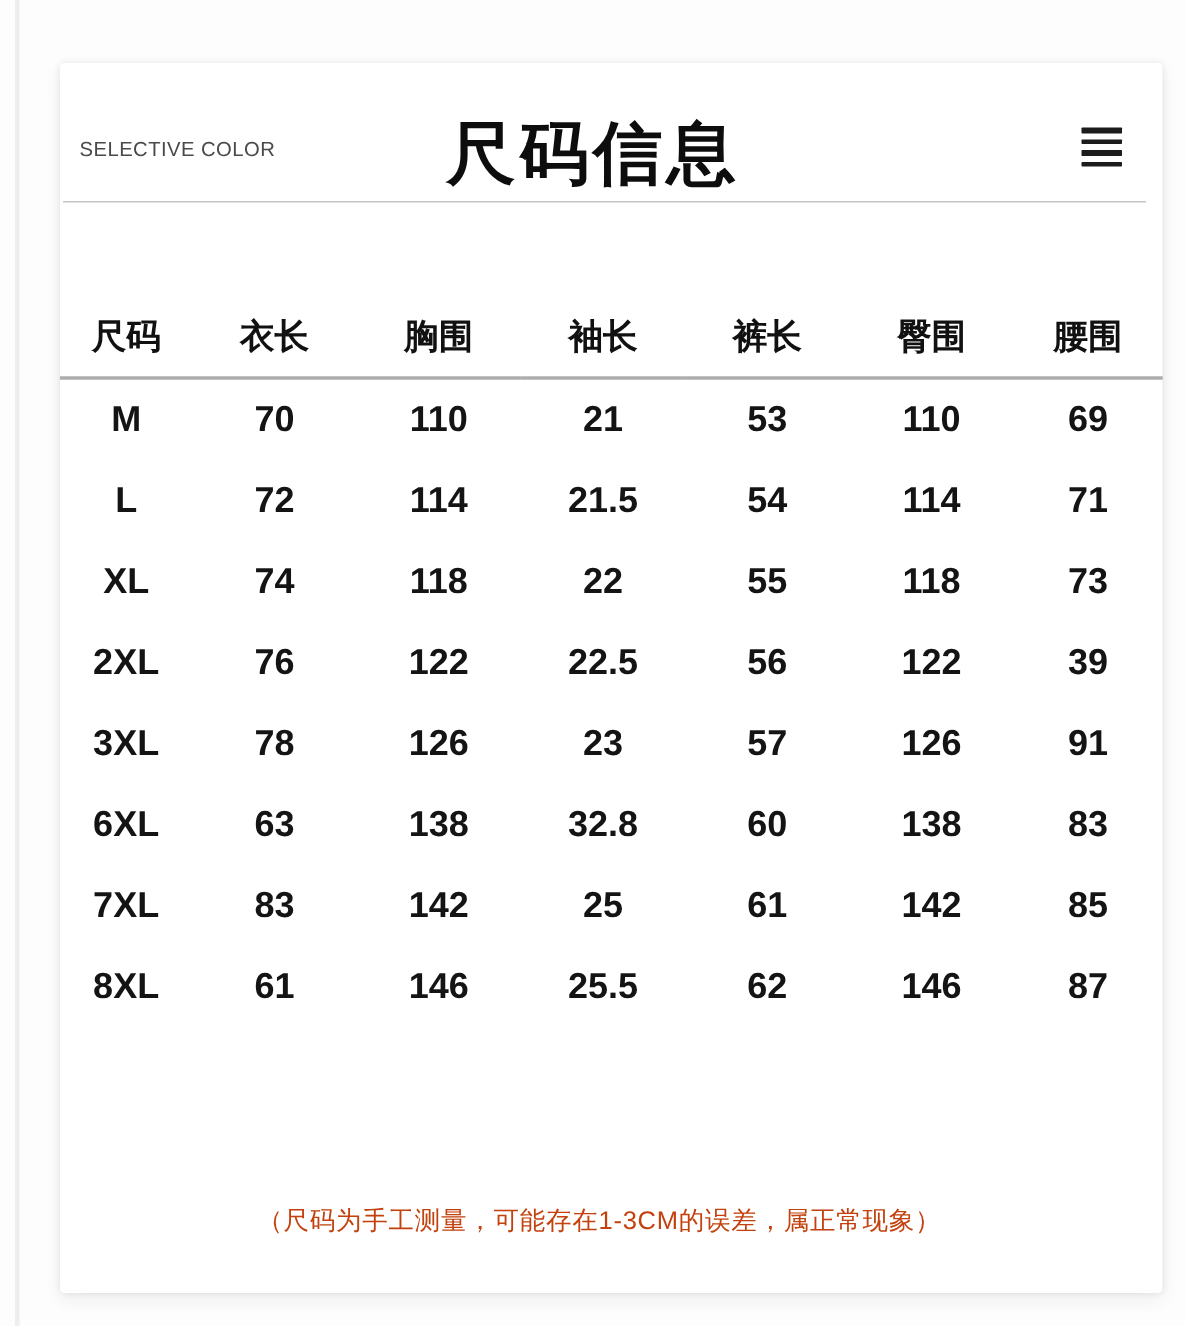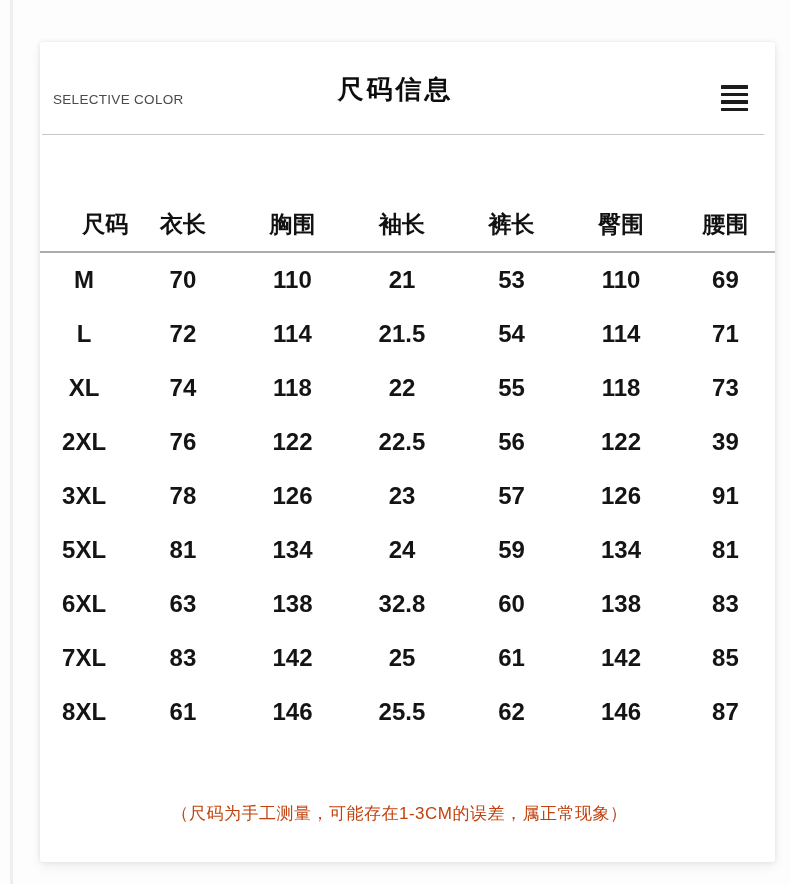--- a/index.html
+++ b/index.html
@@ -19,21 +19,21 @@
   }
   .card-header{position:relative;height:92px;}
   .brand{
     position:absolute;left:13px;top:50px;
     font-size:13.5px;font-weight:500;color:#4a4a4a;letter-spacing:.3px;
     white-space:nowrap;
   }
   .title{
     position:absolute;left:0;right:0;top:30px;text-align:center;
     transform:translateX(-12px);
-    font-size:26px;font-weight:bold;color:#0d0d0d;letter-spacing:3px;
+    font-size:46px;font-weight:bold;color:#0d0d0d;letter-spacing:3px;
     white-space:nowrap;
   }
   .menu-icon{position:absolute;right:27px;top:43px;width:27px;}
   .menu-icon .bar{
     display:block;height:3.5px;background:#1c1c1c;margin-bottom:4px;border-radius:.5px;
   }
   .menu-icon .bar:last-child{margin-bottom:0;}
   .header-divider{
     position:absolute;top:92px;left:2px;right:11px;height:0;
     border-top:1.5px solid #c6c6c6;
@@ -43,21 +43,21 @@
     border-collapse:collapse;table-layout:fixed;
   }
   .size-table th,.size-table td{
     height:54px;padding:0;text-align:center;vertical-align:middle;
     white-space:nowrap;
   }
   .size-table th{
     font-size:23px;font-weight:700;color:#111111;
     border-bottom:2px solid #adadad;
   }
-  .size-table th:nth-child(1){width:12%;text-align:right;}
+  .size-table th:nth-child(1){width:12%;}
   .size-table th:nth-child(7){width:13.5%;}
   .size-table td{
     font-size:24px;font-weight:600;color:#141414;
   }
   .footnote{
     position:absolute;top:760px;left:0;right:0;text-align:center;
     transform:translateX(-8px);
     font-size:17px;color:#c2410c;letter-spacing:.5px;white-space:nowrap;
   }
 </style>
@@ -133,29 +133,20 @@
         <tr>
           <td>3XL</td>
           <td>78</td>
           <td>126</td>
           <td>23</td>
           <td>57</td>
           <td>126</td>
           <td>91</td>
         </tr>
         <tr>
-          <td>5XL</td>
-          <td>81</td>
-          <td>134</td>
-          <td>24</td>
-          <td>59</td>
-          <td>134</td>
-          <td>81</td>
-        </tr>
-        <tr>
           <td>6XL</td>
           <td>63</td>
           <td>138</td>
           <td>32.8</td>
           <td>60</td>
           <td>138</td>
           <td>83</td>
         </tr>
         <tr>
           <td>7XL</td>

